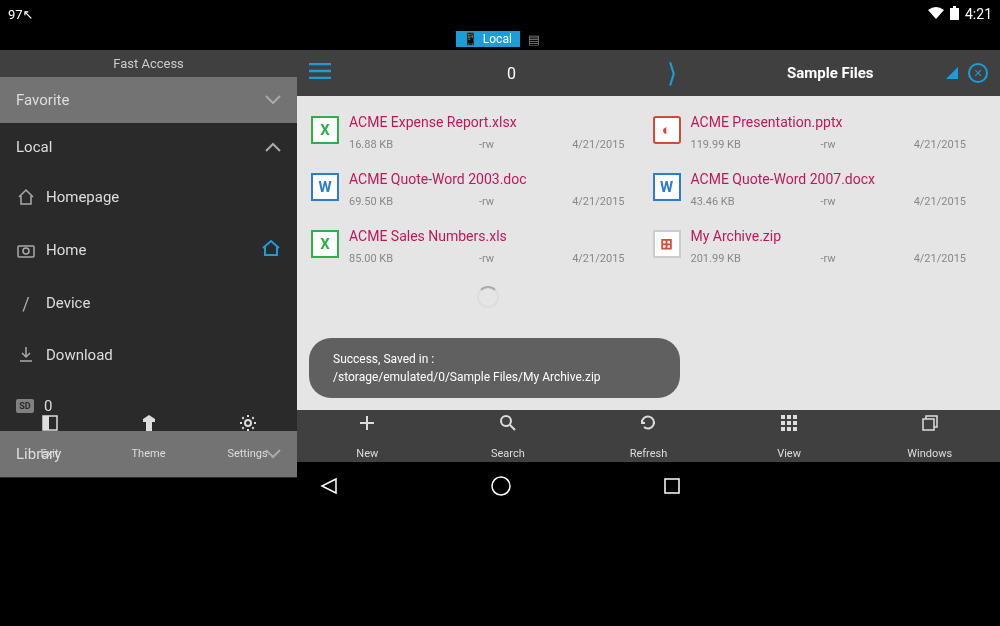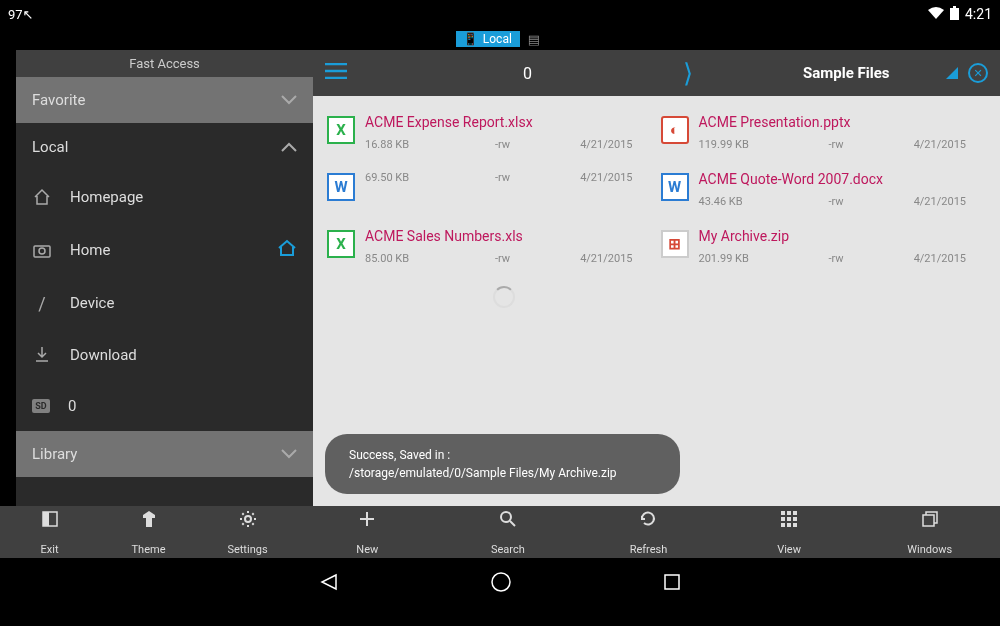--- a/index.html
+++ b/index.html
@@ -10,28 +10,28 @@
     .status-left { font-size: 13px; }
     .status-right { display: flex; align-items: center; gap: 6px; }
     
     
     .tab-strip { height: 22px; background: #000; display: flex; align-items: center; justify-content: center; }
     .tab-strip-inner { display: flex; align-items: center; gap: 4px; }
     .tab-local { background: #1a9dd9; color: #fff; font-size: 12px; padding: 1px 8px; display: flex; align-items: center; gap: 4px; }
     .tab-add { color: #888; font-size: 13px; padding: 0 4px; }
     
     
-    .main { display: flex; height: 456px; margin-left: 16px; }
+    .main { display: flex; height: 360px; }
     
     
     .sidebar { width: 297px; background: #2a2a2a; display: flex; flex-direction: column; }
     .sidebar-header { background: #404040; color: #ccc; text-align: center; font-size: 13px; padding: 6px 0; }
     .sidebar-section { background: #737373; color: #ddd; font-size: 15px; padding: 14px 16px; display: flex; align-items: center; justify-content: space-between; border-bottom: 1px solid #2a2a2a; }
     .sidebar-section.expanded { background: #2a2a2a; }
-    .sidebar-item { background: #2a2a2a; color: #ddd; font-size: 15px; padding: 16px 16px; display: flex; align-items: center; gap: 18px; }
+    .sidebar-item { background: #2a2a2a; color: #ddd; font-size: 15px; padding: 16px 16px; display: flex; align-items: center; gap: 10px; }
     .sidebar-item .icon { width: 20px; height: 20px; display: flex; align-items: center; justify-content: center; color: #aaa; }
     .sidebar-item .home-active { color: #1a9dd9; margin-left: auto; }
     .chevron { color: #aaa; }
     
     
     .content { flex: 1; display: flex; flex-direction: column; background: #e5e5e5; position: relative; }
     .content-header { height: 46px; background: #404040; display: flex; align-items: center; padding: 0 12px; gap: 16px; color: #fff; }
     .hamburger { color: #1a9dd9; }
     .breadcrumb-area { flex: 1; display: flex; align-items: center; position: relative; }
     .breadcrumb-zero { color: #fff; font-size: 16px; position: absolute; left: 160px; }
@@ -207,20 +207,21 @@
       <div class="file-meta">
         <span class="file-size">119.99 KB</span>
         <span class="file-perm">-rw</span>
         <span class="file-date">4/21/2015</span>
       </div>
     </div>
         </div>
         <div class="file-item">
     <div class="file-icon doc">W</div>
     <div class="file-details">
+      <div class="file-name">ACME Quote-Word 2003.doc</div>
       <div class="file-meta">
         <span class="file-size">69.50 KB</span>
         <span class="file-perm">-rw</span>
         <span class="file-date">4/21/2015</span>
       </div>
     </div>
         </div>
         <div class="file-item">
     <div class="file-icon doc">W</div>
     <div class="file-details">

